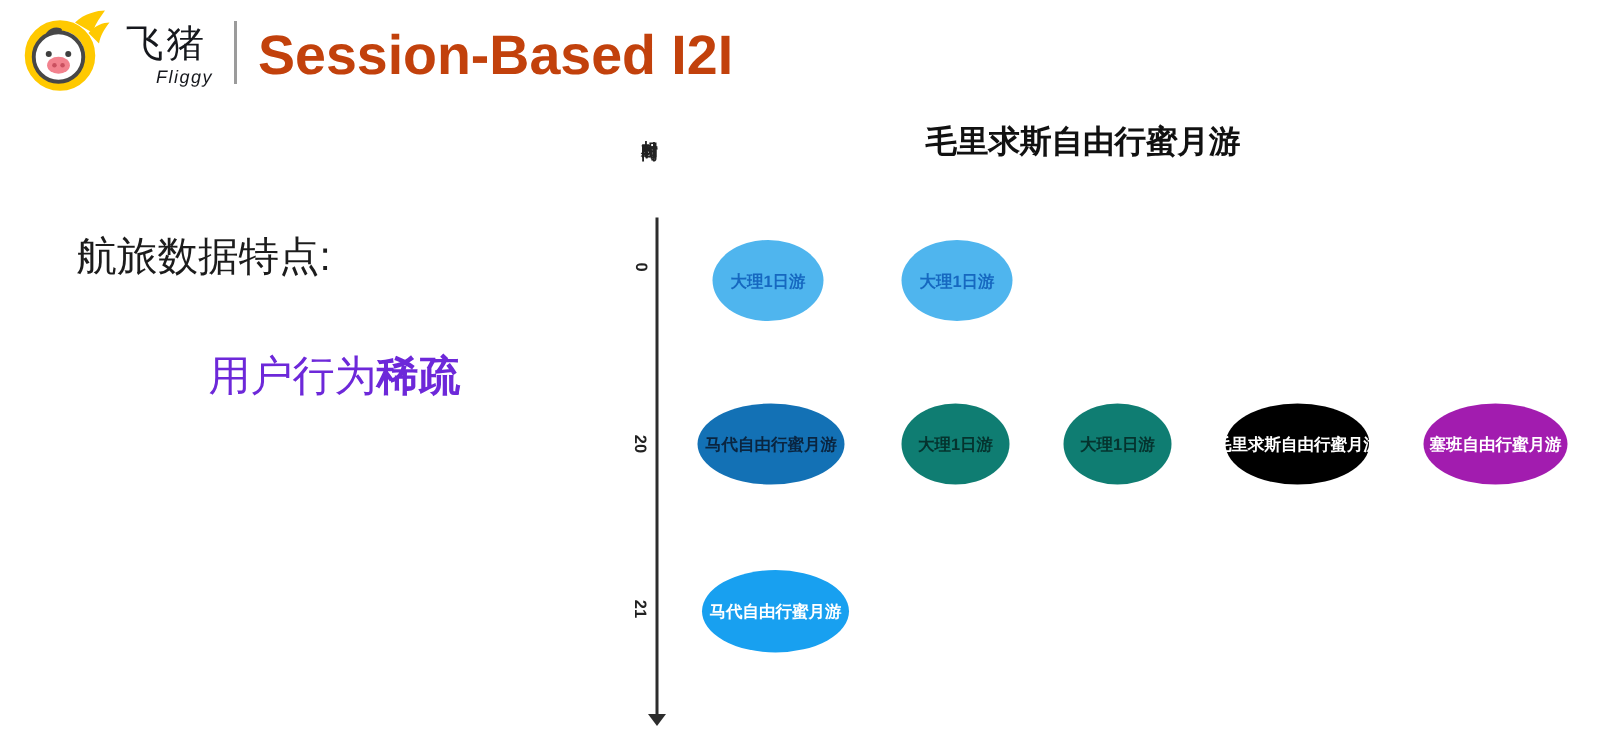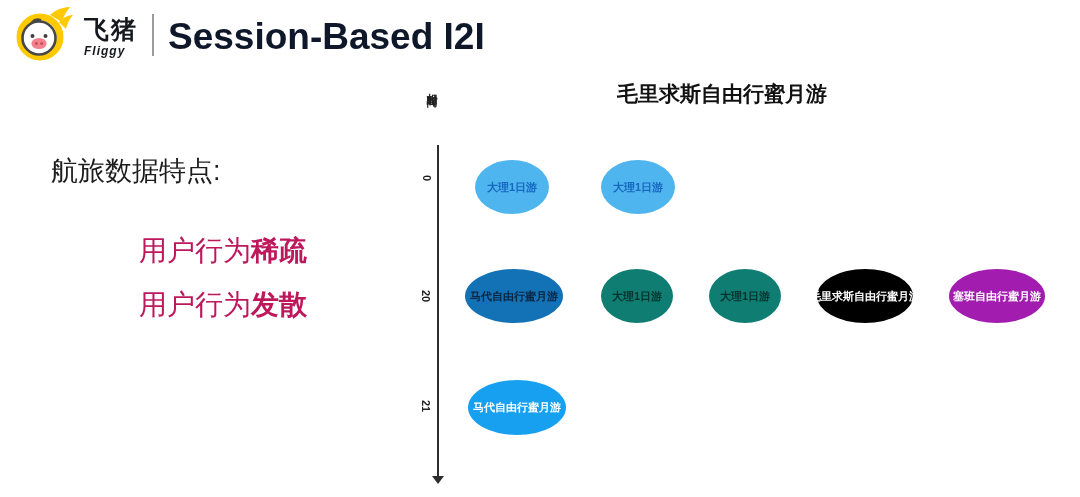--- a/index.html
+++ b/index.html
@@ -10,28 +10,28 @@
     height: 497px;
     background: #ffffff;
     font-family: "Liberation Sans", "DejaVu Sans", sans-serif;
     overflow: hidden;
   }
 
   
   .header { position: absolute; left: 12px; top: 6px; height: 58px; display: flex; align-items: center; }
   .logo-svg { display: block; }
   .wordmark { margin-left: 10px; margin-top: 4px; }
-  .brand-name { font-size: 25px; font-weight: bold; color: #16181d; letter-spacing: 2px; line-height: 1.0; }
-  .brand-subname { font-size: 12px; font-weight: bold; font-style: italic; color: #16181d; letter-spacing: 1px; margin-top: 2px; margin-left: 0; }
+  .brand-name { font-size: 25px; font-weight: normal; color: #16181d; letter-spacing: 2px; line-height: 1.0; }
+  .brand-subname { font-size: 12px; font-weight: normal; font-style: italic; color: #16181d; letter-spacing: 1px; margin-top: 2px; margin-left: 20px; }
   .header-divider { width: 2px; height: 42px; background: #9b9b9b; margin: 0 14px 0 14px; }
-  .page-title { font-size: 37px; font-weight: bold; color: #0f172a; letter-spacing: 0px; line-height: 1; margin-top: 2px; }
+  .page-title { font-size: 37px; font-weight: bold; color: #c2410c; letter-spacing: 0px; line-height: 1; margin-top: 2px; }
 
   
   .left-heading { position: absolute; left: 51px; top: 153px; font-size: 27px; color: #1c1c1c; }
-  .left-point { position: absolute; font-size: 28px; color: #be185d; }
+  .left-point { position: absolute; font-size: 28px; color: #6d28d9; }
   .left-point b { font-weight: bold; }
   .point-1 { left: 139px; top: 232px; }
   .point-2 { left: 139px; top: 286px; }
 
   
   .chart-title { position: absolute; left: 617px; top: 80px; font-size: 21px; font-weight: bold; color: #111111; }
   .axis-label {
     position: absolute; left: 424px; top: 84px;
     writing-mode: vertical-rl; text-orientation: upright;
     font-size: 11px; font-weight: bold; color: #222222; letter-spacing: 1px;
@@ -100,21 +100,20 @@
     <div class="wordmark">
       <div class="brand-name">飞猪</div>
       <div class="brand-subname">Fliggy</div>
     </div>
     <div class="header-divider"></div>
     <div class="page-title">Session-Based I2I</div>
   </div>
 
   <div class="left-heading">航旅数据特点:</div>
   <div class="left-point point-1"><span>用户行为</span><b>稀疏</b></div>
-  <div class="left-point point-2"><span>用户行为</span><b>发散</b></div>
 
   <div class="chart-title">毛里求斯自由行蜜月游</div>
   <div class="axis-label">相对时间</div>
   <div class="axis-line"></div>
   <div class="axis-arrow"></div>
   <div class="tick tick-0">0</div>
   <div class="tick tick-20">20</div>
   <div class="tick tick-21">21</div>
 
   <div class="bubble e1 c-sky">大理1日游</div>

